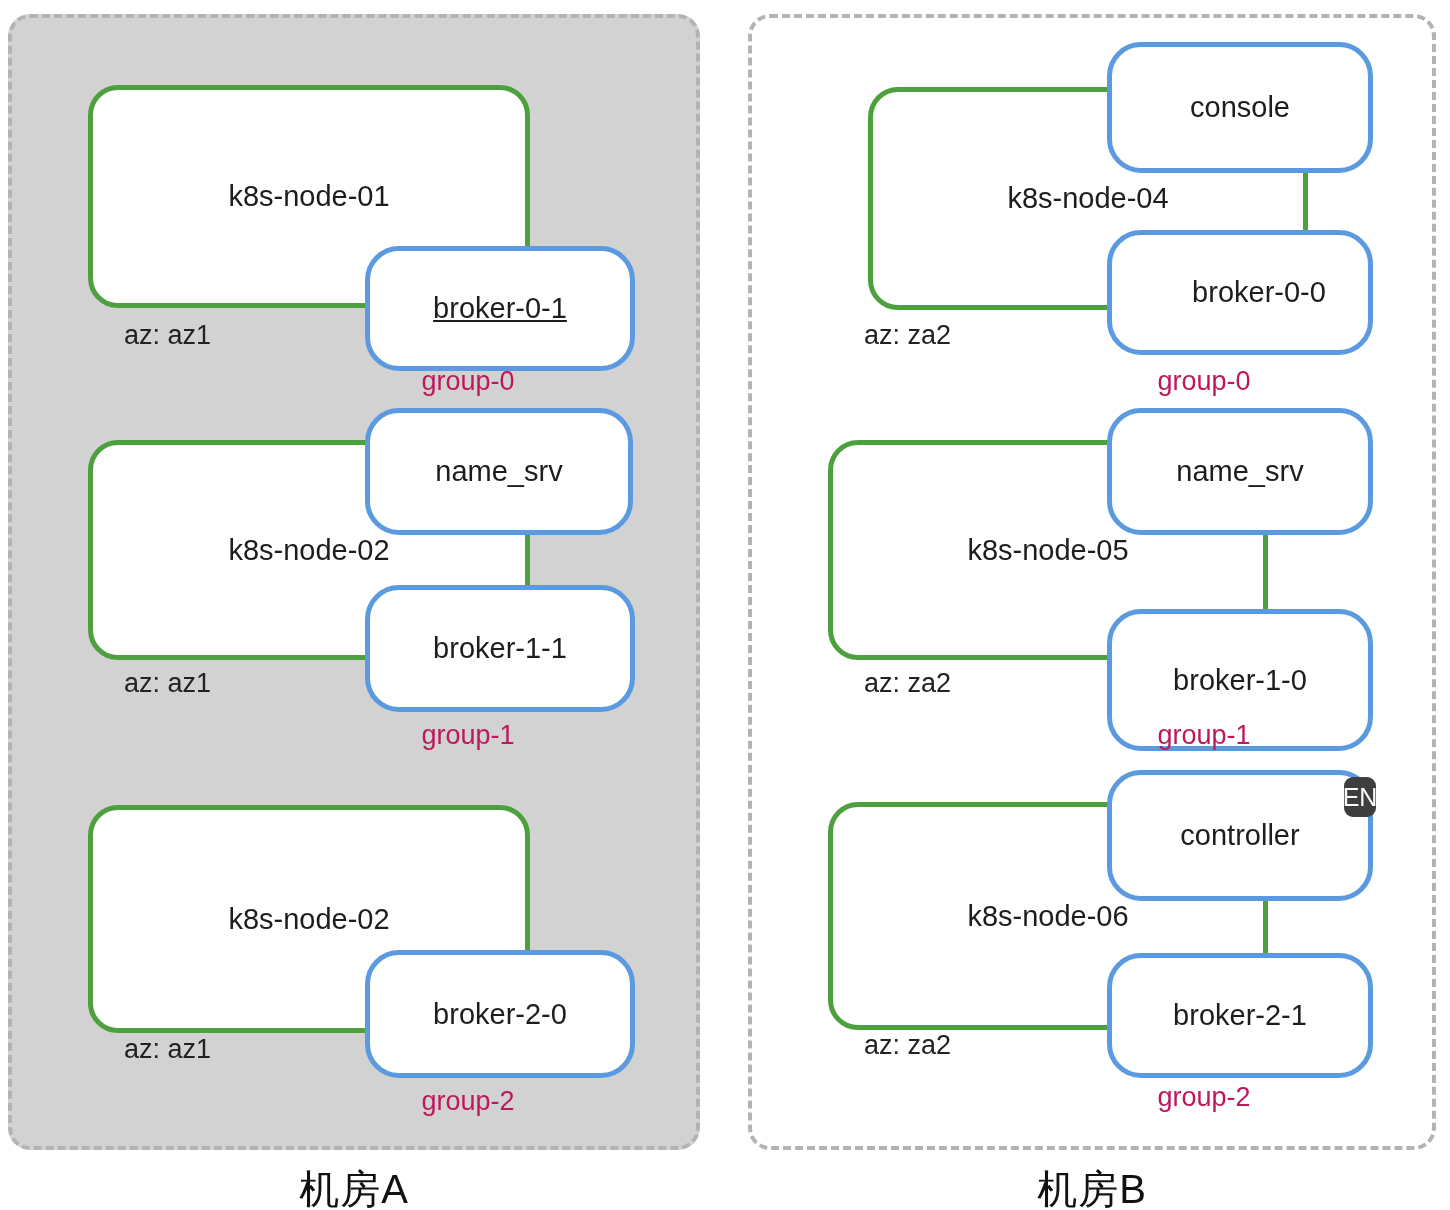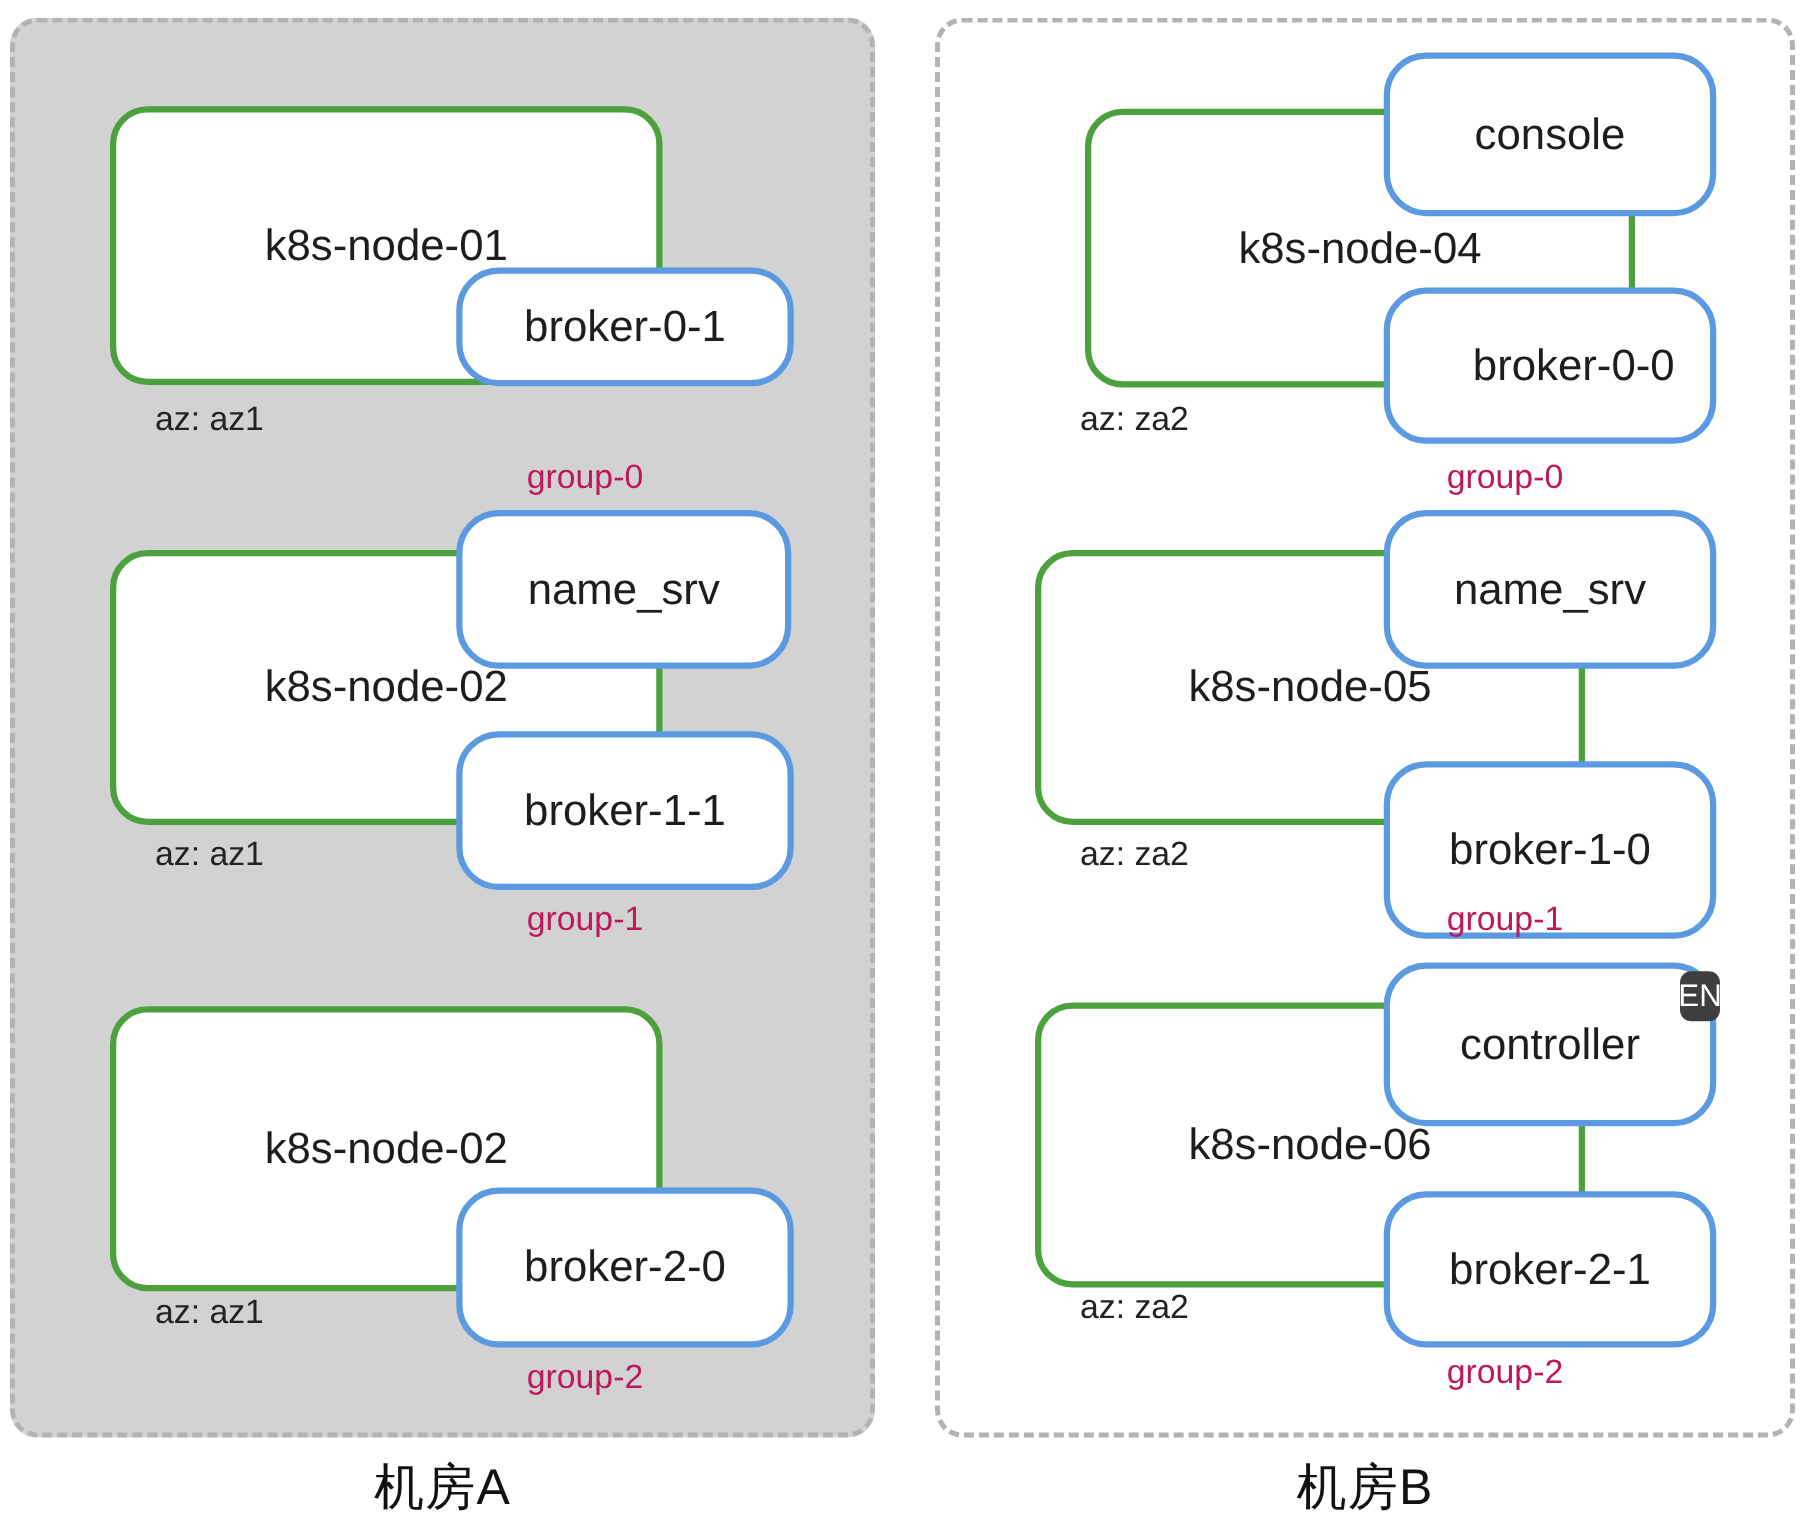--- a/index.html
+++ b/index.html
@@ -22,21 +22,21 @@
   .node-box{
     position:absolute;box-sizing:border-box;background:#ffffff;
     border:5px solid #4da03e;border-radius:30px;z-index:1;
     display:flex;align-items:center;justify-content:center;
   }
   .pod-box{
     position:absolute;box-sizing:border-box;background:#ffffff;
     border:5px solid #5b9ae0;border-radius:34px;z-index:2;
     display:flex;align-items:center;justify-content:center;
   }
-  .lbl{font-size:35px;color:#1d1d1d;white-space:nowrap;}
+  .lbl{font-size:29px;color:#1d1d1d;white-space:nowrap;}
   .az-label{
     position:absolute;font-size:27px;color:#222;z-index:3;white-space:nowrap;
   }
   .group-label{
     position:absolute;font-size:27px;color:#be185d;z-index:3;
     width:160px;text-align:center;white-space:nowrap;
   }
   .ime-badge{
     position:absolute;left:1344px;top:777px;width:32px;height:40px;
     background:#3e3e3e;border-radius:9px;z-index:10;
@@ -47,21 +47,21 @@
 </head>
 <body>
 
 <div class="canvas">
 
   <div class="room room-a"></div>
 
   <div class="node-box" style="left:88px;top:85px;width:442px;height:223px;">
     <span class="lbl">k8s-node-01</span>
   </div>
-  <div class="pod-box" style="left:365px;top:214px;width:270px;height:95px;">
+  <div class="pod-box" style="left:365px;top:246px;width:270px;height:125px;text-decoration:underline;">
     <span class="lbl">broker-0-1</span>
   </div>
   <div class="az-label" style="left:124px;top:320px;">az: az1</div>
   <div class="group-label" style="left:388px;top:366px;">group-0</div>
 
   <div class="node-box" style="left:88px;top:440px;width:442px;height:220px;">
     <span class="lbl">k8s-node-02</span>
   </div>
   <div class="pod-box" style="left:365px;top:408px;width:268px;height:127px;">
     <span class="lbl">name_srv</span>

